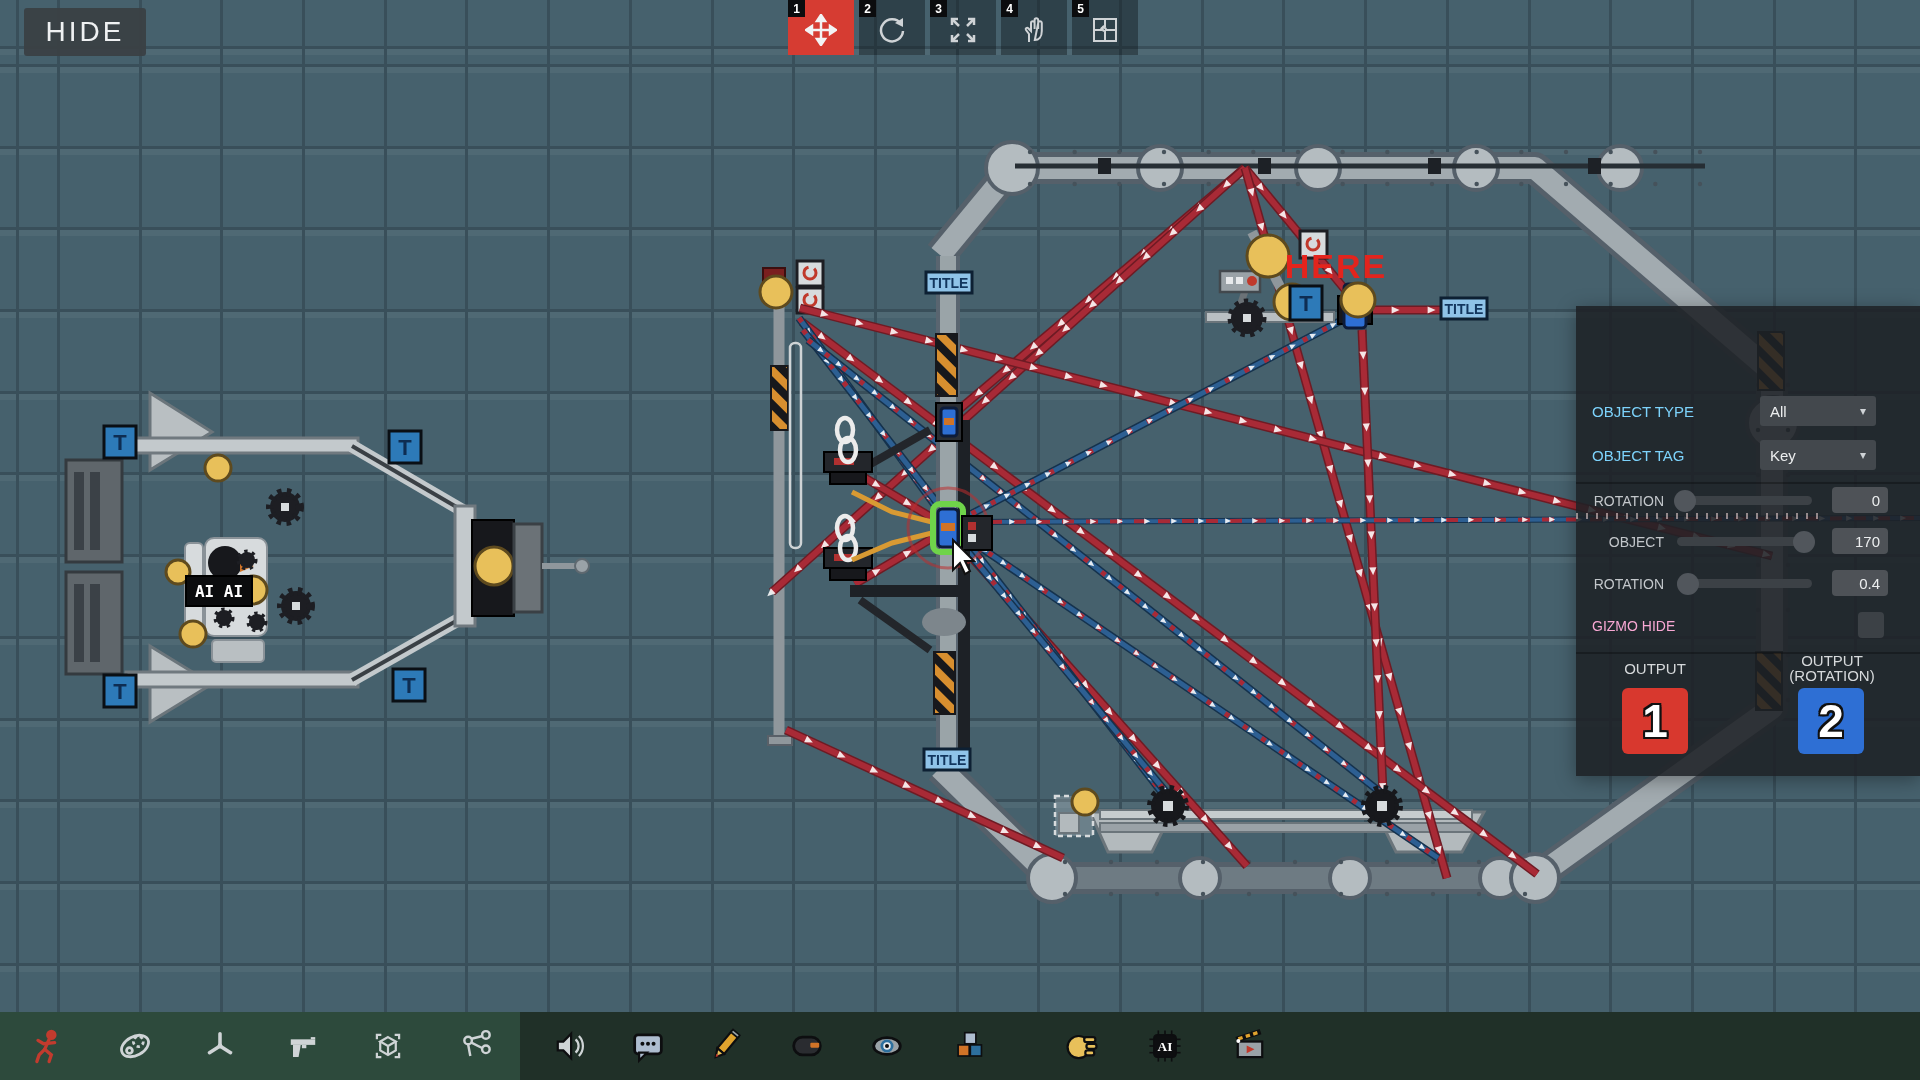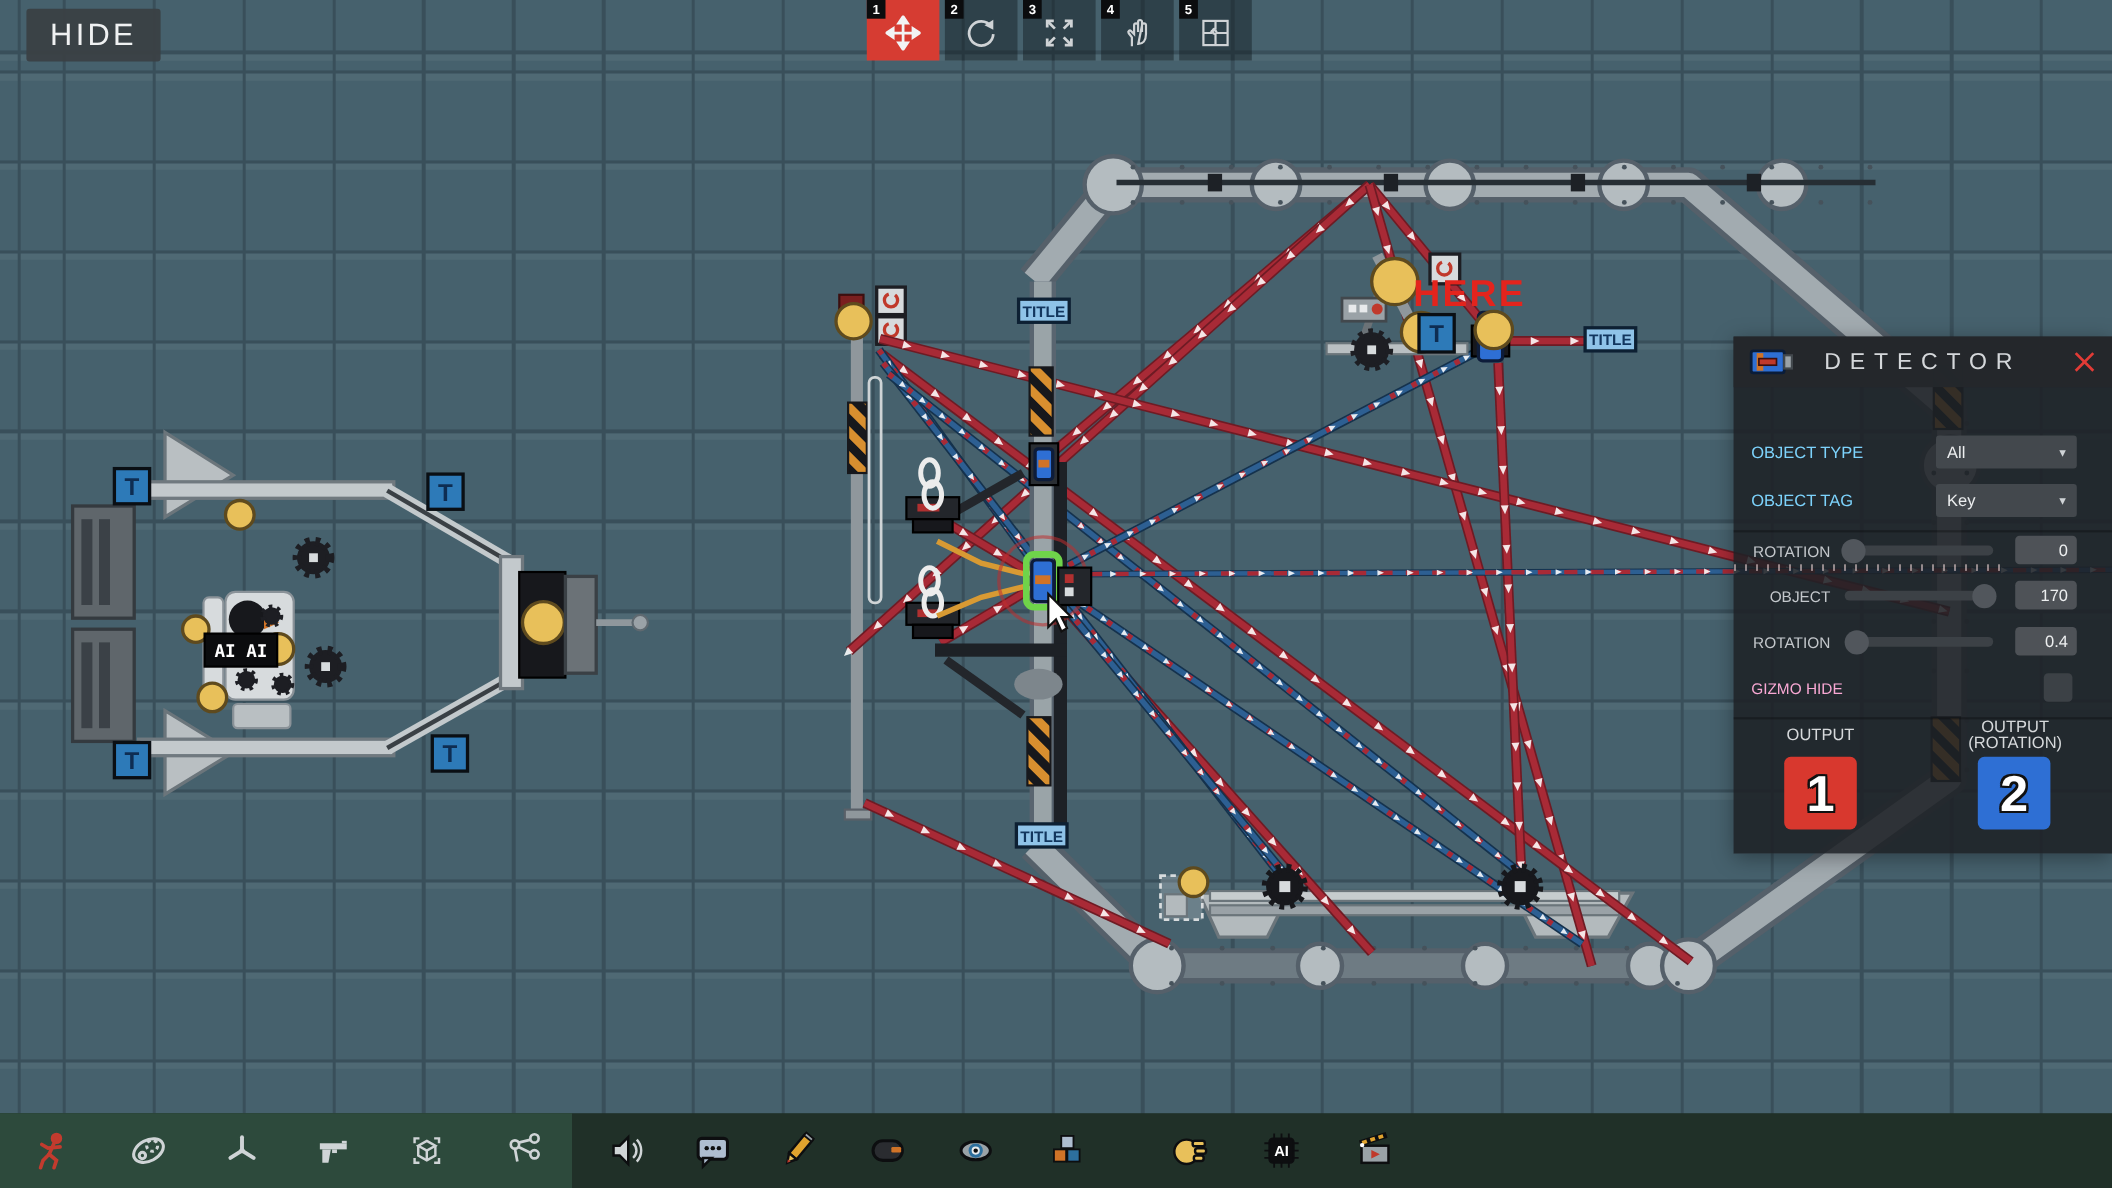--- a/index.html
+++ b/index.html
@@ -33,40 +33,40 @@
   .panel{position:absolute;left:1576px;top:306px;width:344px;height:470px;
     background:rgba(30,33,37,0.88);box-shadow:0 4px 18px rgba(0,0,0,0.35);color:#d6d9db;}
   .panel-header{position:absolute;left:0;top:0;right:0;height:46px;background:rgba(36,39,43,0.97);
     display:flex;align-items:center;}
   .panel-title{position:absolute;left:0;right:0;text-align:center;font-size:21px;
     letter-spacing:8px;color:#d4d7da;}
   .panel-close{position:absolute;right:14px;top:12px;width:22px;height:22px;cursor:pointer;}
   .det-icon{position:absolute;left:14px;top:10px;}
   .row-label{position:absolute;font-size:15px;color:#7dd3fc;}
   .slider-label{position:absolute;width:96px;text-align:right;font-size:14px;color:#c3c7cb;}
-  .dropdown{position:absolute;left:184px;width:128px;height:30px;background:#43484d;border-radius:3px;
+  .dropdown{position:absolute;left:184px;width:116px;height:30px;background:#43484d;border-radius:3px;
     display:flex;align-items:center;padding:0 10px;box-sizing:border-box;font-size:15px;color:#eceeef;cursor:pointer;gap:32px;}
   .dropdown .chev{margin-left:auto;font-size:12px;color:#cfd3d6;}
   .slider{position:absolute;left:101px;width:135px;height:9px;background:#3c4146;border-radius:5px;top:0;}
   .slider .handle{position:absolute;top:50%;width:22px;height:22px;border-radius:50%;
     background:#51565c;transform:translate(-11px,-11px);cursor:pointer;}
   .valbox{position:absolute;left:256px;width:56px;height:26px;background:#4e5257;border-radius:4px;
     color:#eceeef;font-size:15px;display:flex;align-items:center;justify-content:flex-end;
     padding-right:8px;box-sizing:border-box;}
   .checkbox{position:absolute;left:282px;width:26px;height:26px;background:#3c4146;border-radius:4px;cursor:pointer;}
   .ticks{position:absolute;left:0;top:207px;width:250px;height:6px;opacity:.55;
     background:repeating-linear-gradient(to right,#f2d9d9 0 2px,rgba(0,0,0,0) 2px 10px);}
   .out-label{position:absolute;text-align:center;font-size:15px;color:#d6d9db;line-height:15px;}
   .out-sq{position:absolute;top:382px;width:66px;height:66px;border-radius:6px;cursor:pointer;
     display:flex;align-items:center;justify-content:center;font-size:46px;font-weight:bold;color:#fff;
     text-shadow:-2px 0 0 #111,2px 0 0 #111,0 -2px 0 #111,0 2px 0 #111,-2px -2px 0 #111,2px 2px 0 #111,-2px 2px 0 #111,2px -2px 0 #111;}
   .hair{position:absolute;left:0;right:0;height:2px;background:rgba(0,0,0,0.28);}
 
   
-  .bottom-bar{position:absolute;left:0;top:1012px;width:1920px;height:68px;background:#203028;}
+  .bottom-bar{position:absolute;left:0;top:1012px;width:1920px;height:68px;background:#203028;font-family:Liberation Serif, serif;}
   .bottom-bar .left-seg{position:absolute;left:0;top:0;width:520px;height:68px;background:#2d4a3c;}
   .bbtn{position:absolute;top:14px;width:40px;height:40px;cursor:pointer;}
 </style>
 </head>
 <body>
 
 <div class="stage">
   <div class="canvas"></div>
 
   <svg class="scene" width="1920" height="1080" viewBox="0 0 1920 1080">
@@ -802,33 +802,20 @@
         <g stroke="#cfd3d6" stroke-width="2" fill="none">
           <rect x="5" y="5" width="22" height="22"></rect>
           <path d="M16,5 v7 a2.5,2.5 0 0 0 0,5 v10"></path>
           <path d="M5,16 h7 a2.5,2.5 0 0 1 5,0 h10"></path>
         </g>
       </svg>
     </div>
   </div>
 
   <div class="panel">
-    <div class="panel-header">
-      <svg class="det-icon" width="44" height="26" viewBox="0 0 44 26">
-        <rect x="2" y="3" width="30" height="20" rx="2" fill="#2e6fd4" stroke="#0a1c38" stroke-width="2.5"></rect>
-        <rect x="7" y="5" width="6" height="16" fill="#d07327"></rect>
-        <rect x="9" y="10" width="16" height="6" fill="#c0392b" stroke="#3c0f0f" stroke-width="1.5"></rect>
-        <rect x="32" y="7" width="7" height="12" fill="#9aa2a7" stroke="#42484d" stroke-width="2"></rect>
-      </svg>
-      <div class="panel-title">DETECTOR</div>
-      <svg class="panel-close" viewBox="0 0 22 22">
-        <line x1="3" y1="3" x2="19" y2="19" stroke="#e23b36" stroke-width="2.5"></line>
-        <line x1="19" y1="3" x2="3" y2="19" stroke="#e23b36" stroke-width="2.5"></line>
-      </svg>
-    </div>
 
     <div class="row-label" style="left:16px;top:97px">OBJECT TYPE</div>
     <div class="dropdown" style="top:90px">
       <span>All</span>
       <span class="chev">▾</span>
     </div>
 
     <div class="row-label" style="left:16px;top:141px">OBJECT TAG</div>
     <div class="dropdown" style="top:134px">
       <span>Key</span>

